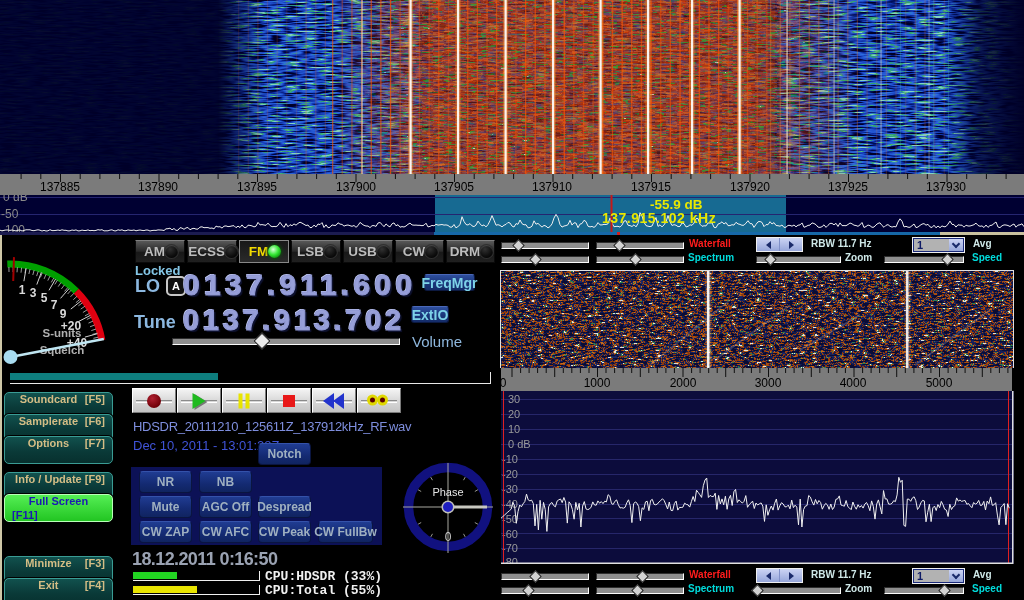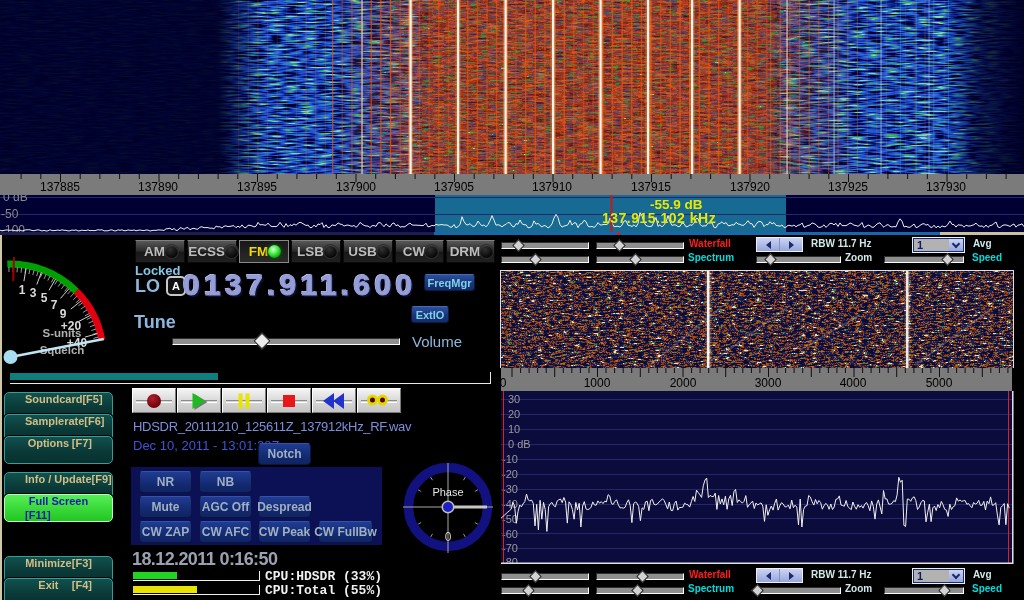--- a/index.html
+++ b/index.html
@@ -5,21 +5,21 @@
 html,body { width:1024px; height:600px; background:#000; overflow:hidden;
   font-family:"Liberation Sans", sans-serif; }
 .abs { position:absolute; }
 #root { position:relative; width:1024px; height:600px; background:#000; }
 
 
 .lbtn { position:absolute; left:4px; width:109px; height:28px; border-radius:5px;
   background:linear-gradient(180deg,#11514e 0%,#0a3a38 55%,#07302e 100%);
   border:1px solid #3a9c94; box-shadow:0 0 0 1px #000;
   color:#d4bd85; font-size:11px; font-weight:bold; line-height:12px;
-  display:flex; padding:0 20px; white-space:nowrap; }
+  display:flex; padding:0 7px; white-space:nowrap; }
 .lbtn span.n { flex:1; text-align:center; }
 .lbtn.green { background:linear-gradient(180deg,#55ef55,#22c522);
   border:1px solid #b8ffb8; color:#1a1ab2;flex-direction:column; }
 
 
 .mode { position:absolute; top:240px; height:23px; 
   background:linear-gradient(180deg,#585858 0%,#2a2a2a 48%,#181818 55%,#202020 100%);
   border:1px solid #0a0a0a; border-top-color:#808080;
   color:#bcbcbc; font-weight:bold; font-size:13.5px;
   display:flex; align-items:center; justify-content:center; padding:0 3px 0 5px; }
@@ -50,21 +50,21 @@
 .rec { position:absolute; top:388px; width:44px; height:25px;
   background:linear-gradient(180deg,#f4f4f4 0%,#d9d9d9 50%,#c4c4c4 100%);
   border:1px solid #7a7a7a; border-top-color:#fff; border-left-color:#fff; }
 .rec .groove { position:absolute; left:3px; right:3px; top:11px; height:3px;
   border-top:1px solid #8a8a8a; border-bottom:1px solid #fff; }
 .rec .ic { position:absolute; left:50%; top:50%; transform:translate(-50%,-50%); }
 
 .navybtn { position:absolute; border-radius:3px;
   background:linear-gradient(180deg,#2e4f9e 0%,#1a3579 55%,#142c69 100%);
   border:1px solid #0c1940; border-top-color:#4a68b8;
-  color:#7dd2e8; font-weight:bold; font-size:11px;
+  color:#7dd2e8; font-weight:bold; font-size:14px;
   display:flex; align-items:center; justify-content:center;
   box-shadow:1px 1px 0 #000; }
 </style></head>
 <body>
 <div id="root">
 
 <svg class="abs" style="left:0;top:0" width="1024" height="174" viewBox="0 0 1024 174">
   <defs>
     <filter id="fwf" x="0" y="0" width="100%" height="100%" color-interpolation-filters="sRGB">
       <feTurbulence type="fractalNoise" baseFrequency="0.06 0.55" numOctaves="2" seed="11" result="n"></feTurbulence>
@@ -400,20 +400,21 @@
 <div class="mode sel" style="left:239px;width:50px">FM<span class="led"></span></div>
 <div class="mode" style="left:291px;width:50px">LSB<span class="led"></span></div>
 <div class="mode" style="left:343px;width:50px">USB<span class="led"></span></div>
 <div class="mode" style="left:395px;width:49px">CW<span class="led"></span></div>
 <div class="mode" style="left:446px;width:49px">DRM<span class="led"></span></div>
 
 <div class="abs" style="left:135px;top:263px;color:#84c6e6;font-size:13px;font-weight:bold">Locked</div>
 <div class="abs" style="left:135px;top:276px;color:#8cb8e0;font-size:18px;font-weight:bold">LO</div>
 <div class="abs" style="left:166px;top:276px;width:20px;height:20px;border-radius:5px;background:#101010;border:2px solid #c8c8c8;color:#fff;font-size:11px;font-weight:bold;display:flex;align-items:center;justify-content:center">A</div>
 <div class="abs" style="left:183px;top:268px;font-size:30px;font-weight:bold;color:#979fd9;letter-spacing:4.3px;-webkit-text-stroke:1.1px #8f97d2;text-shadow:2px 2px 1px #0e1230, -1px -1px 0 #c6cef6;white-space:nowrap">0137.911.600</div>
+<div class="abs" style="left:183px;top:304px;font-size:29px;font-weight:bold;color:#979fd9;letter-spacing:3.7px;-webkit-text-stroke:1.1px #8f97d2;text-shadow:2px 2px 1px #0e1230, -1px -1px 0 #c6cef6;white-space:nowrap">0137.913.702</div>
 <div class="abs" style="left:134px;top:312px;color:#8cb8e0;font-size:18px;font-weight:bold">Tune</div>
 
 <div class="navybtn" style="left:424px;top:274px;width:51px;height:17px">FreqMgr</div>
 <div class="navybtn" style="left:411px;top:306px;width:38px;height:17px">ExtIO</div>
 
 <div class="trk" style="left:172px;top:338px;width:228px"></div>
 <div class="thumb" style="left:256px;top:335px;width:12px;height:12px;background:#ececec"></div>
 <div class="abs" style="left:412px;top:333px;color:#8fb8de;font-size:15px">Volume</div>
 
 <div class="rec" style="left:132px">

